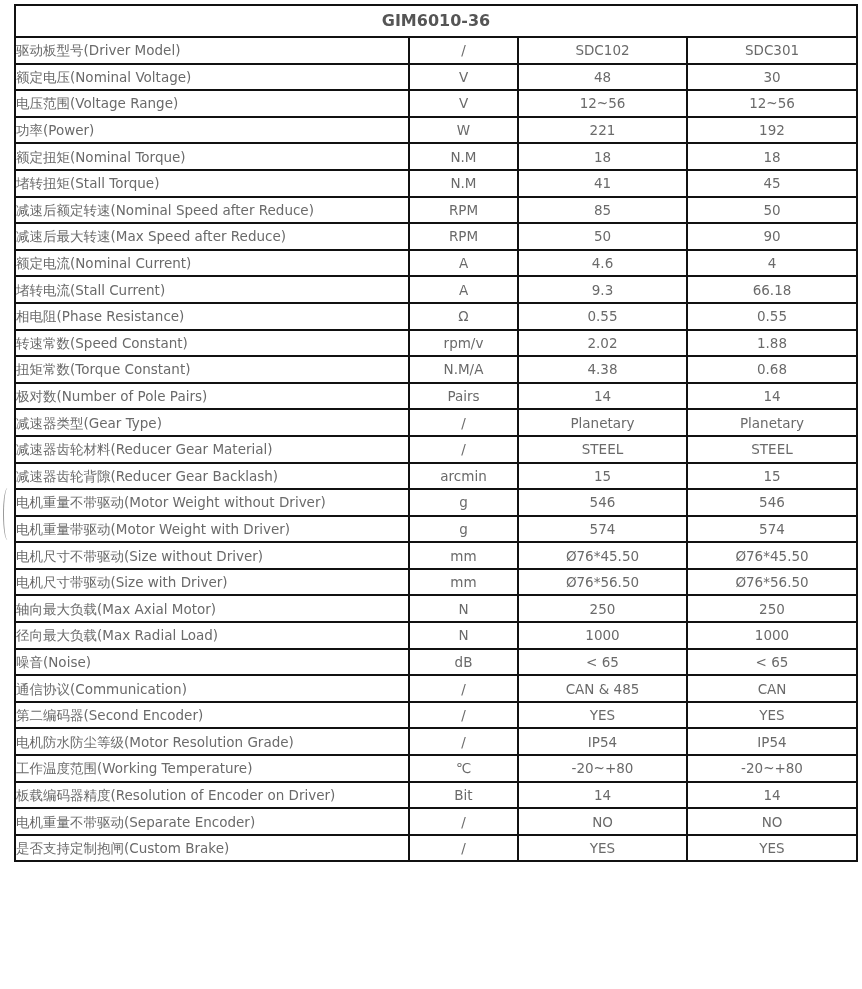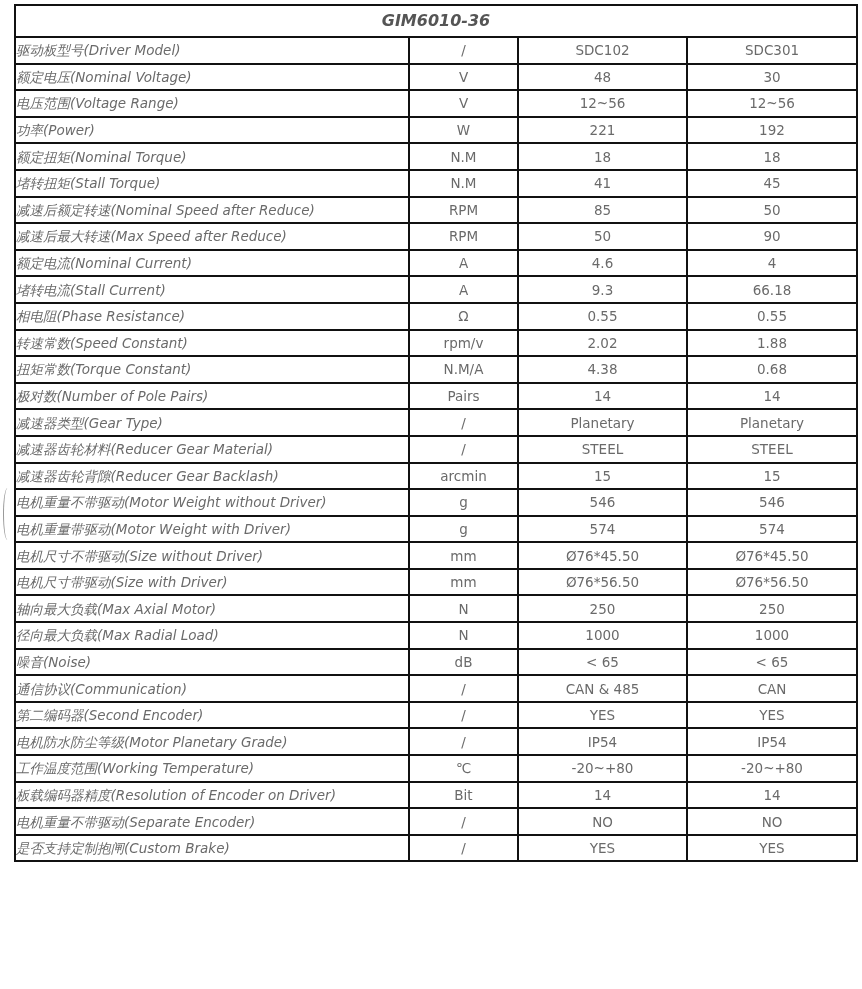--- a/index.html
+++ b/index.html
@@ -6,22 +6,22 @@
   body { width: 862px; height: 989px; position: relative; overflow: hidden;
          font-family: "DejaVu Sans", "Liberation Sans", sans-serif; }
   .bracket { position: absolute; left: 3px; top: 488px; width: 8px; height: 52px;
              border-left: 1.5px solid #9a9a9a; border-radius: 50% 0 0 50%; }
   table.spec { position: absolute; left: 14px; top: 4px; width: 842px;
                border-collapse: collapse; table-layout: fixed; }
   table.spec td, table.spec th { border: 2px solid #111; padding: 0;
                font-size: 13.5px; color: #6a6a6a; height: 24.6px; line-height: 24px;
                white-space: nowrap; overflow: hidden; }
   table.spec th { height: 30px; font-weight: bold; color: #555; font-size: 16px;
-               text-align: center; font-style: italic; }
-  td.param { text-align: left; padding-left: 12px; font-style: italic; }
+               text-align: center; }
+  td.param { text-align: left; padding-left: 12px; }
   td.unit, td.v1, td.v2 { text-align: center; }
   col.c1 { width: 394px; } col.c2 { width: 109px; }
   col.c3 { width: 169px; } col.c4 { width: 170px; }
 </style>
 </head>
 <body>
 
 <div class="bracket"></div>
 
 <table class="spec">
@@ -187,21 +187,21 @@
         <td class="v1">CAN &amp; 485</td>
         <td class="v2">CAN</td>
       </tr>
       <tr>
         <td class="param">第二编码器(Second Encoder)</td>
         <td class="unit">/</td>
         <td class="v1">YES</td>
         <td class="v2">YES</td>
       </tr>
       <tr>
-        <td class="param">电机防水防尘等级(Motor Planetary Grade)</td>
+        <td class="param">电机防水防尘等级(Motor Resolution Grade)</td>
         <td class="unit">/</td>
         <td class="v1">IP54</td>
         <td class="v2">IP54</td>
       </tr>
       <tr>
         <td class="param">工作温度范围(Working Temperature)</td>
         <td class="unit">℃</td>
         <td class="v1">-20~+80</td>
         <td class="v2">-20~+80</td>
       </tr>

